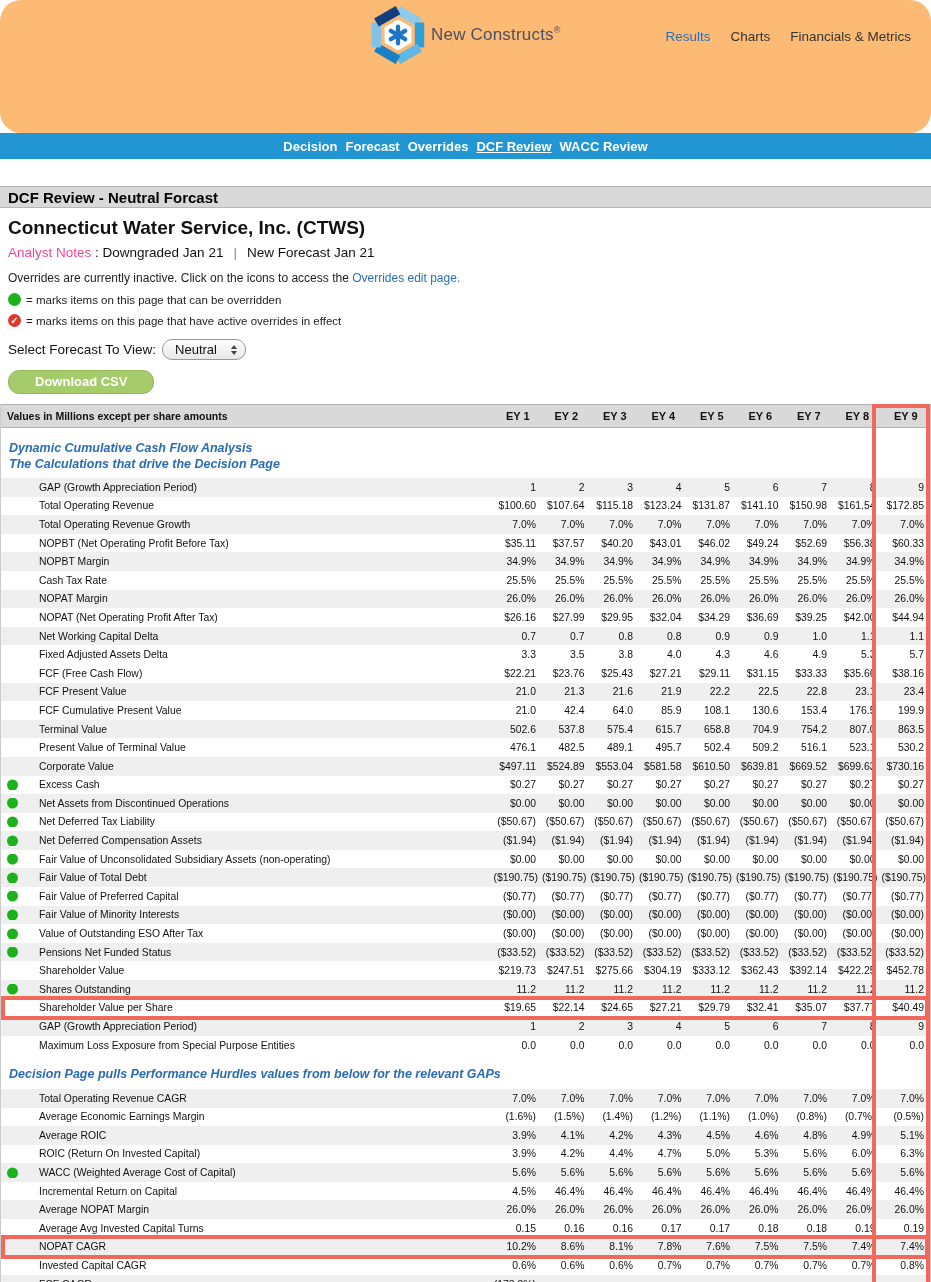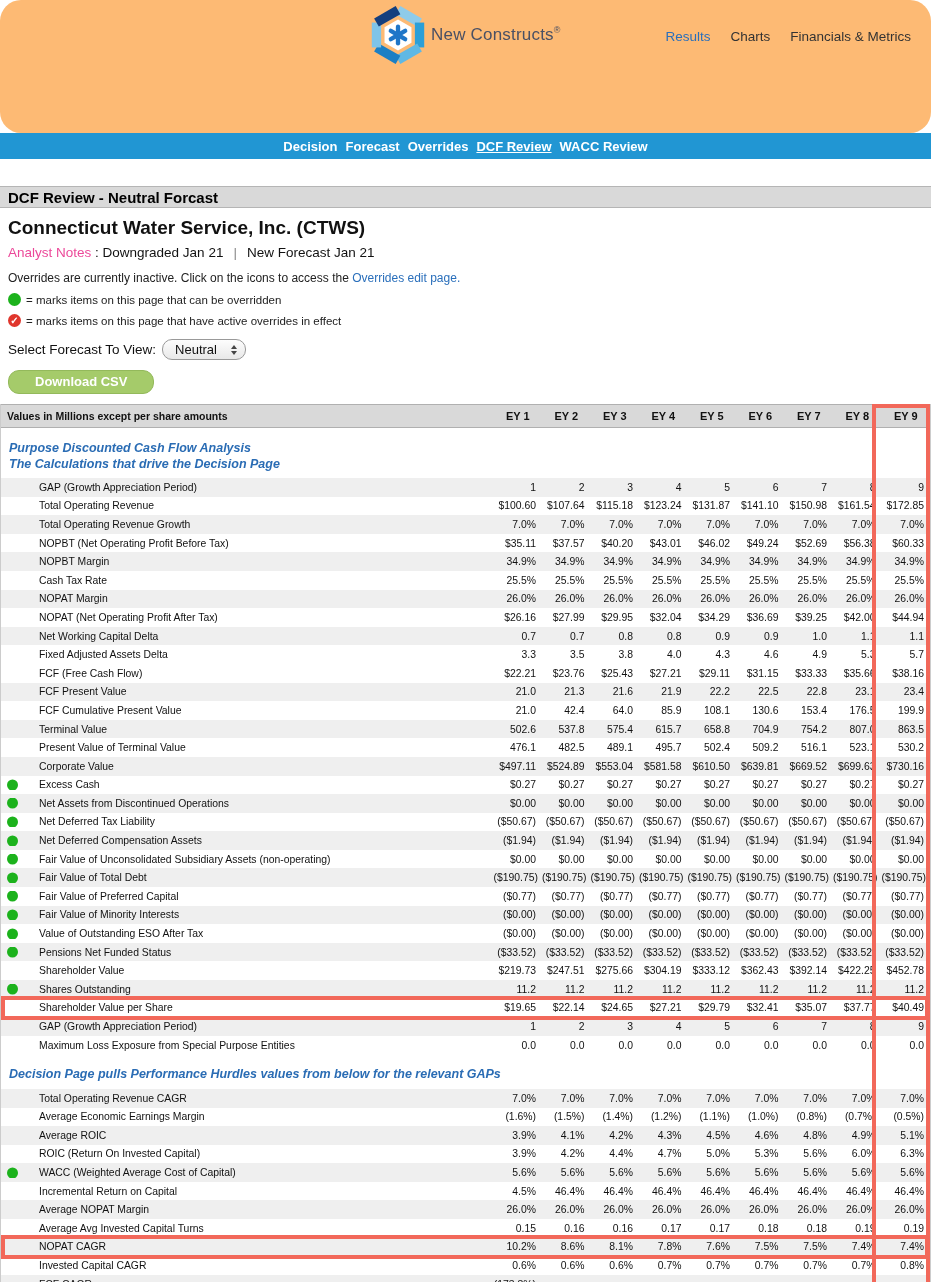--- a/index.html
+++ b/index.html
@@ -137,21 +137,21 @@
         <div class="head-cell">EY 3</div>
         <div class="head-cell">EY 4</div>
         <div class="head-cell">EY 5</div>
         <div class="head-cell">EY 6</div>
         <div class="head-cell">EY 7</div>
         <div class="head-cell">EY 8</div>
         <div class="head-cell">EY 9</div>
       </div>
     <div>
         <div class="section-header">
-          <div>Purpose Discounted Cash Flow Analysis</div>
+          <div>Dynamic Cumulative Cash Flow Analysis</div>
           <div>The Calculations that drive the Decision Page</div>
         </div>
         <div class="data-row shaded">
           <div class="row-label"><span>GAP (Growth Appreciation Period)</span></div>
           <div class="cell">1</div>
           <div class="cell">2</div>
           <div class="cell">3</div>
           <div class="cell">4</div>
           <div class="cell">5</div>
           <div class="cell">6</div>

